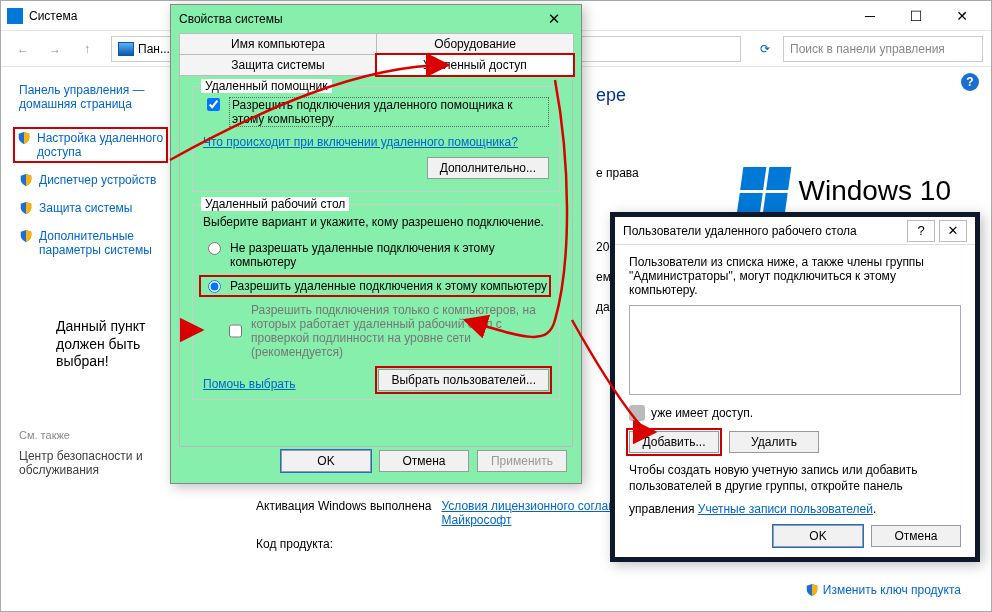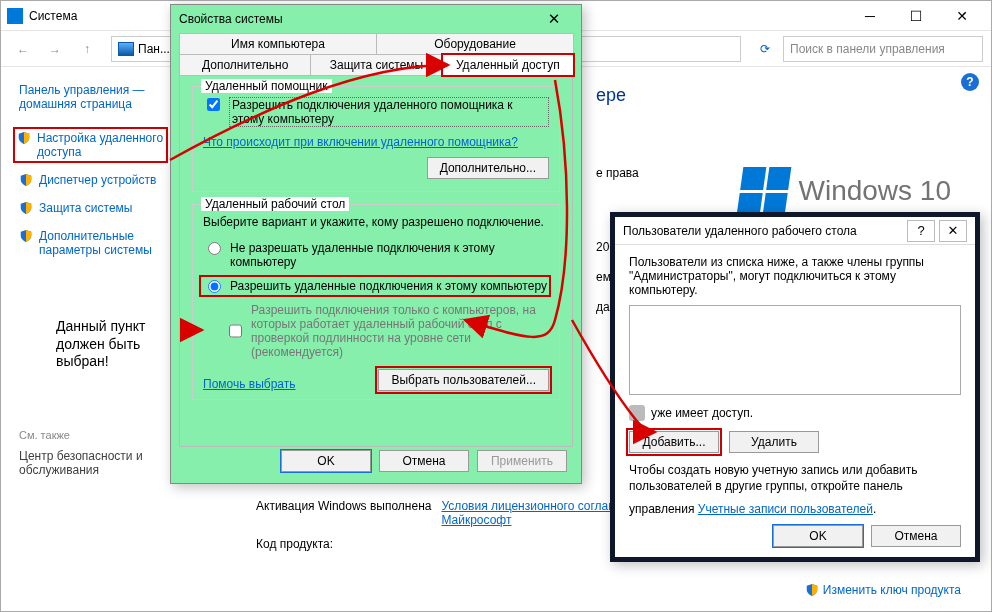--- a/index.html
+++ b/index.html
@@ -25,21 +25,21 @@
   .cp-side .item.boxed { outline:2px solid #c00; padding:2px 2px; margin-left:-4px; }
   .cp-side .seealso-h { color:#888; margin-top:170px; font-size:11px; }
   .cp-side .seealso { color:#404040; margin-top:8px; display:block; }
 
   .cp-main { flex:1; padding:18px 20px; position:relative; }
   .cp-main h2 { font-size:18px; font-weight:400; color:#003399; margin:0 0 12px 0; }
   .cp-main .link { color:#0066cc; text-decoration:underline; }
   .cp-main .winlogo { position:absolute; right:40px; top:100px; display:flex; align-items:center; gap:10px; }
   .cp-main .winlogo .squares { width:48px; height:48px; display:grid; grid-template:1fr 1fr/1fr 1fr; gap:3px; transform:skewX(-8deg); }
   .cp-main .winlogo .squares div { background:#0078d7; }
-  .cp-main .winlogo .txt { font-size:28px; font-weight:300; color:#737373; }
+  .cp-main .winlogo .txt { font-size:28px; font-weight:300; color:#000000; }
   .cp-main .keylink { position:absolute; right:30px; bottom:14px; color:#0066cc; display:flex; align-items:center; gap:4px; }
 
   
   .annot { position:absolute; left:56px; top:318px; font-family:"Comic Sans MS","Segoe Script",cursive; font-size:14px; line-height:1.25; color:#000; text-align:left; width:140px;}
 
   
   .sp-dialog { position:absolute; left:170px; top:4px; width:412px; height:480px; background:#86efac; border:1px solid #888; box-shadow:3px 3px 12px rgba(0,0,0,.25); z-index:5; }
   .sp-title { height:28px; display:flex; align-items:center; padding:0 8px; font-size:12px; }
   .sp-title .spacer { flex:1; }
   .sp-title .x { width:38px; height:24px; display:flex; align-items:center; justify-content:center; font-size:15px; }
@@ -199,21 +199,20 @@
     <span>Свойства системы</span>
     <span class="spacer"></span>
     <span class="x">✕</span>
   </div>
   <div class="sp-tabs">
     <div class="row0">
       <div class="sp-tab">Имя компьютера</div>
       <div class="sp-tab">Оборудование</div>
     </div>
     <div class="row1">
-      <div class="sp-tab">Дополнительно</div>
       <div class="sp-tab">Защита системы</div>
       <div class="sp-tab active">Удаленный доступ</div>
     </div>
   </div>
   <div class="sp-content">
     <div class="sp-group">
       <div class="legend">Удаленный помощник</div>
       <label class="sp-check">
         <input type="checkbox" checked="" style="">
         <span class="boxed-text">Разрешить подключения удаленного помощника к этому компьютеру</span>

